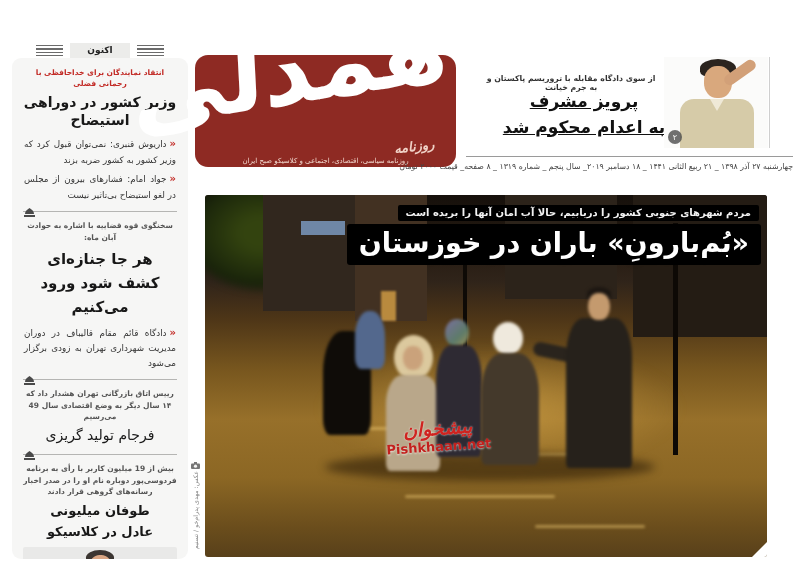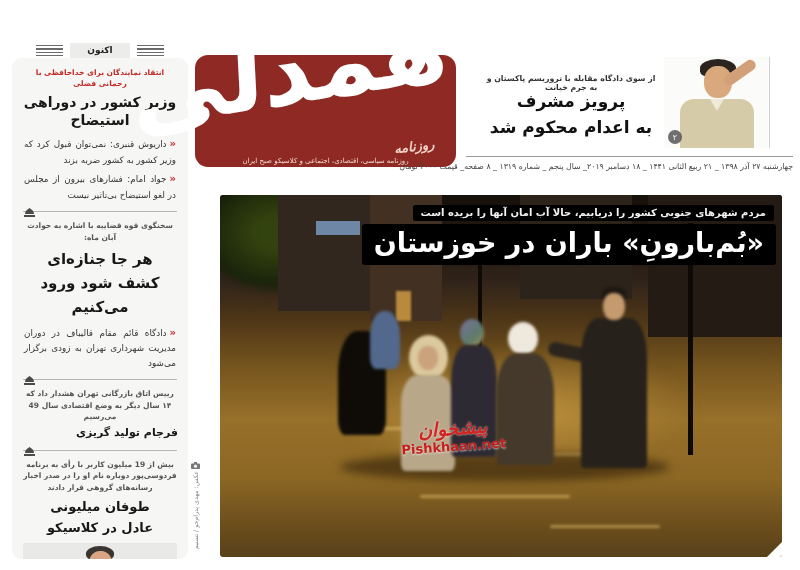--- a/index.html
+++ b/index.html
@@ -11,21 +11,21 @@
            justify-content:center;gap:7px;}
   .col-lines{width:27px;height:11px;
      background:repeating-linear-gradient(to bottom,#6b6b6b 0 1.3px,transparent 1.3px 3.4px);}
   .now-label{background:#ececea;color:#222;font-size:9px;font-weight:bold;padding:2px 17px;line-height:1.2;}
   .panel{position:absolute;left:12px;top:58px;width:176px;height:501px;background:#f6f6f5;
          border-radius:9px;box-sizing:border-box;padding:7px 10px 0;overflow:hidden;}
   .k-red{color:#c22b26;font-size:7.5px;font-weight:bold;text-align:center;margin:3px 0 4px;line-height:1.4;}
   .k-gray{color:#555;font-size:7.5px;font-weight:bold;text-align:center;margin:2px 0 3px;line-height:1.55;}
   .hl-1{color:#181818;font-size:14px;font-weight:bold;text-align:center;margin:0 0 7px;line-height:1.3;}
   .hl-2{color:#181818;font-size:15px;font-weight:bold;text-align:center;margin:2px 6px 6px;line-height:1.6;}
-  .hl-3{color:#181818;font-size:11px;font-weight:bold;margin:2px 0 4px;line-height:1.35;}
+  .hl-3{color:#181818;font-size:14px;font-weight:normal;text-align:center;margin:2px 0 4px;line-height:1.35;}
   .hl-4{color:#181818;font-size:13px;font-weight:bold;text-align:center;margin:2px 14px 5px;line-height:1.6;}
   .bullet{color:#333;font-size:8.8px;line-height:1.65;text-align:justify;margin:4px 2px;}
   .b-mark{color:#c22b26;font-weight:bold;font-size:10px;letter-spacing:-1px;margin-left:3px;}
   .divider{position:relative;border-top:1px solid #b5b5b3;margin:9px 1px 8px;}
   .orn{position:absolute;left:0;top:-9px;}
   
   .side-photo{position:relative;height:151px;margin:5px 1px 0;background:#e9e9e8;border-radius:2px;overflow:hidden;}
   .badge{position:absolute;width:14px;height:14px;border-radius:50%;background:rgba(72,72,72,.78);
          color:#fff;font-size:8px;display:flex;align-items:center;justify-content:center;}
   .adel-hair{position:absolute;left:63px;top:3px;width:28px;height:15px;background:#3b3531;border-radius:50% 50% 40% 40%;}
@@ -39,36 +39,36 @@
   .script-word{position:absolute;right:22px;bottom:13px;color:#f0d2c7;font-size:13px;font-weight:bold;
         font-style:italic;transform:rotate(-7deg);}
   .tagline{position:absolute;left:0;right:0;bottom:2px;text-align:center;color:#f3d9cf;font-size:7px;}
   
   .date-rule{position:absolute;left:466px;top:156px;width:327px;border-top:1px solid #9a9a9a;}
   .dateline{position:absolute;left:466px;top:162px;width:327px;font-size:7.8px;color:#444;
             text-align:right;white-space:nowrap;}
   
   .ts-kicker{position:absolute;left:482px;top:74px;width:178px;text-align:center;
              font-size:7.8px;font-weight:bold;color:#333;}
-  .ts-headline{position:absolute;left:482px;top:89px;width:178px;text-align:center;
-               font-size:17px;font-weight:bold;color:#111;line-height:1.5;}
+  .ts-headline{position:absolute;left:495px;top:89px;width:178px;text-align:center;
+               font-size:17px;font-weight:bold;color:#111;line-height:1.5;text-decoration:underline;}
   .musharraf{position:absolute;left:664px;top:57px;width:104px;height:91px;background:#fbfbfa;overflow:hidden;}
   .mush-hair{position:absolute;left:36px;top:2px;width:36px;height:18px;background:#2b241f;border-radius:50% 50% 30% 30%;}
   .mush-face{position:absolute;left:40px;top:9px;width:28px;height:32px;background:#d9a87d;border-radius:46%;}
   .mush-arm{position:absolute;left:58px;top:10px;width:36px;height:11px;background:#d2a078;
             border-radius:6px;transform:rotate(-35deg);}
   .mush-body{position:absolute;left:16px;top:42px;width:74px;height:50px;background:#d6cba8;
              border-radius:14px 14px 0 0;}
   .mush-collar{position:absolute;left:46px;top:42px;width:14px;height:12px;background:#efe9d7;
              clip-path:polygon(0 0,100% 0,50% 100%);}
   .v-sep{position:absolute;left:769px;top:57px;width:1px;height:91px;background:#cfcfcf;}
   
   .photo{position:absolute;left:205px;top:195px;width:562px;height:362px;border-radius:3px;overflow:hidden;
     background:linear-gradient(180deg,#16100b 0%,#241a11 14%,#30241a 24%,#4d3517 34%,
-               #77561e 48%,#97702a 62%,#8c6724 78%,#6a4d1c 92%,#58401a 100%);margin-left:15px;}
+               #77561e 48%,#97702a 62%,#8c6724 78%,#6a4d1c 92%,#58401a 100%);}
   .photo *{position:absolute;}
   .foliage{left:-18px;top:-18px;width:150px;height:112px;border-radius:50%;filter:blur(4px);
            background:radial-gradient(#33430f 20%,#16200a 70%,transparent 100%);}
   .bld1{left:58px;top:0;width:92px;height:116px;background:#31271e;filter:blur(.6px);}
   .bld2{left:150px;top:0;width:72px;height:126px;background:#423122;filter:blur(.6px);}
   .door{left:176px;top:96px;width:15px;height:30px;background:#b98a3e;filter:blur(1px);}
   .bld3{left:300px;top:0;width:112px;height:104px;background:#2c231a;filter:blur(.6px);}
   .bld4{left:428px;top:0;width:134px;height:142px;background:#241c14;filter:blur(.6px);}
   .awning{left:96px;top:26px;width:44px;height:14px;background:#6f87a6;filter:blur(.5px);}
   .pole1{left:258px;top:42px;width:4px;height:200px;background:#0e0a06;}

